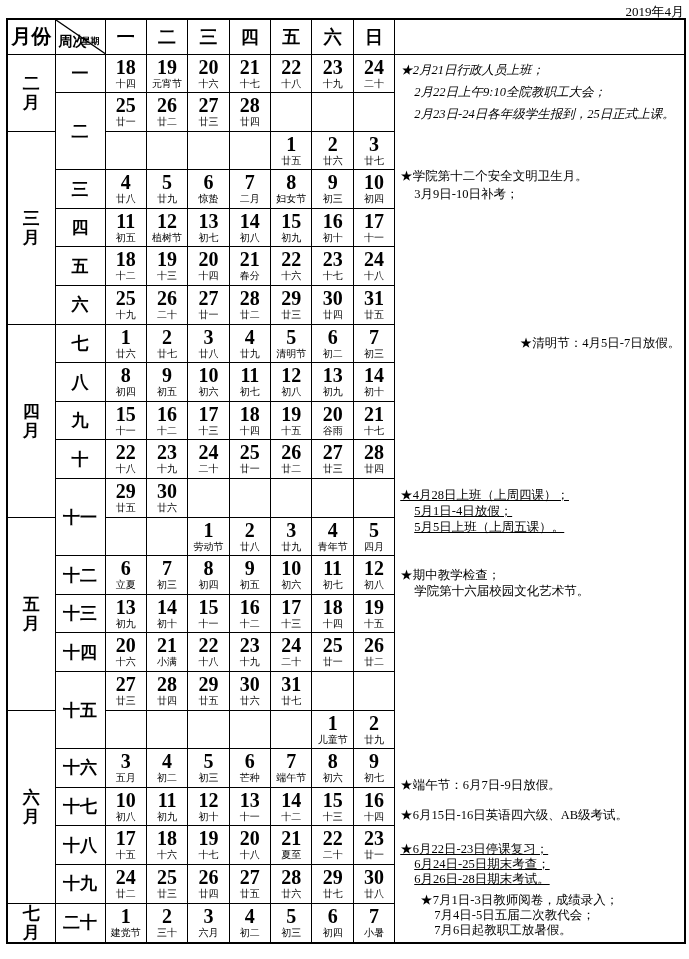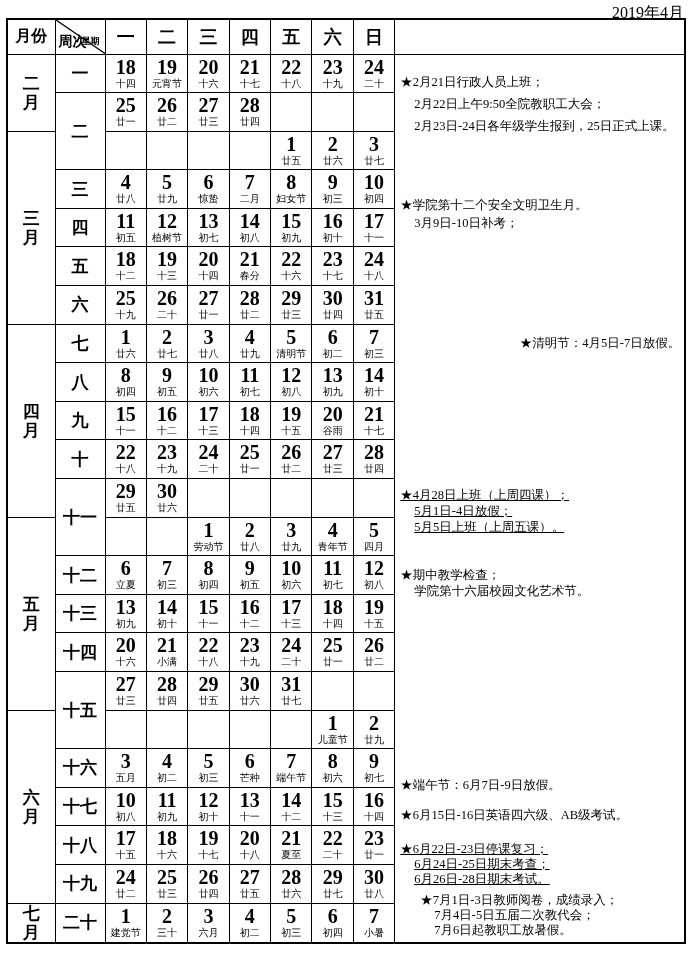--- a/index.html
+++ b/index.html
@@ -1,29 +1,29 @@
 <!DOCTYPE html>
 <html><head>
 <meta charset="utf-8">
 <style>
   html,body{margin:0;padding:0;}
   body{
     width:689px;height:959px;background:#fff;color:#000;position:relative;
     font-family:"Liberation Serif","DejaVu Serif",serif;overflow:hidden;
   }
-  .title{position:absolute;top:3px;right:5px;font-size:16px;}
+  .title{position:absolute;top:3px;right:5px;font-size:13px;}
   table.cal{
     position:absolute;left:6px;top:18px;width:678px;
     border-collapse:collapse;table-layout:fixed;
     border:2px solid #000;
   }
   .cal th,.cal td{border:1px solid #000;padding:0;}
   .cal thead tr{height:35px;}
   .cal tbody tr{height:38.6px;}
-  th.month-h{font-size:16px;font-weight:bold;text-align:center;vertical-align:middle;}
+  th.month-h{font-size:20px;font-weight:bold;text-align:center;vertical-align:middle;}
   th.diag{position:relative;overflow:hidden;}
   .diag svg{position:absolute;left:0;top:0;width:100%;height:100%;}
   .diag-top{position:absolute;top:3px;right:5px;font-size:9px;font-weight:bold;margin-top:12px;}
   .diag-bottom{position:absolute;bottom:3px;left:3px;font-size:14px;font-weight:bold;}
   th.wd{font-size:18px;font-weight:bold;text-align:center;vertical-align:middle;}
   td.month-cell{
     font-size:17px;font-weight:bold;text-align:center;vertical-align:middle;
     white-space:pre-line;line-height:19px;
   }
   td.week-cell{font-size:17px;font-weight:bold;text-align:center;vertical-align:middle;}
@@ -102,26 +102,26 @@
         <td class="day-cell">
           <div class="num">23</div>
           <div class="lunar">十九</div>
         </td>
         <td class="day-cell">
           <div class="num">24</div>
           <div class="lunar">二十</div>
         </td>
         <td class="notes-cell" rowspan="23">
           <div class="notes-wrap">
-            <div class="note" style="top: 16px; line-height: 22px;">
+            <div class="note" style="top: 4px; line-height: 22px; font-style: italic;">
               <div class="note-line first">★2月21日行政人员上班；</div>
-              <div class="note-line">2月22日上午9:50全院教职工大会；</div>
+              <div class="note-line">2月22日上午9:10全院教职工大会；</div>
               <div class="note-line">2月23日-24日各年级学生报到，25日正式上课。</div>
             </div>
-            <div class="note" style="top: 141px; line-height: 18px;">
+            <div class="note" style="top: 112px; line-height: 18px;">
               <div class="note-line first">★学院第十二个安全文明卫生月。</div>
               <div class="note-line">3月9日-10日补考；</div>
             </div>
             <div class="note" style="top: 280px; line-height: 16px; text-align: right;">
               <div class="note-line first">★清明节：4月5日-7日放假。</div>
             </div>
             <div class="note" style="top: 432px; line-height: 16px; text-decoration: underline;">
               <div class="note-line first">★4月28日上班（上周四课）；</div>
               <div class="note-line">5月1日-4日放假；</div>
               <div class="note-line">5月5日上班（上周五课）。</div>

